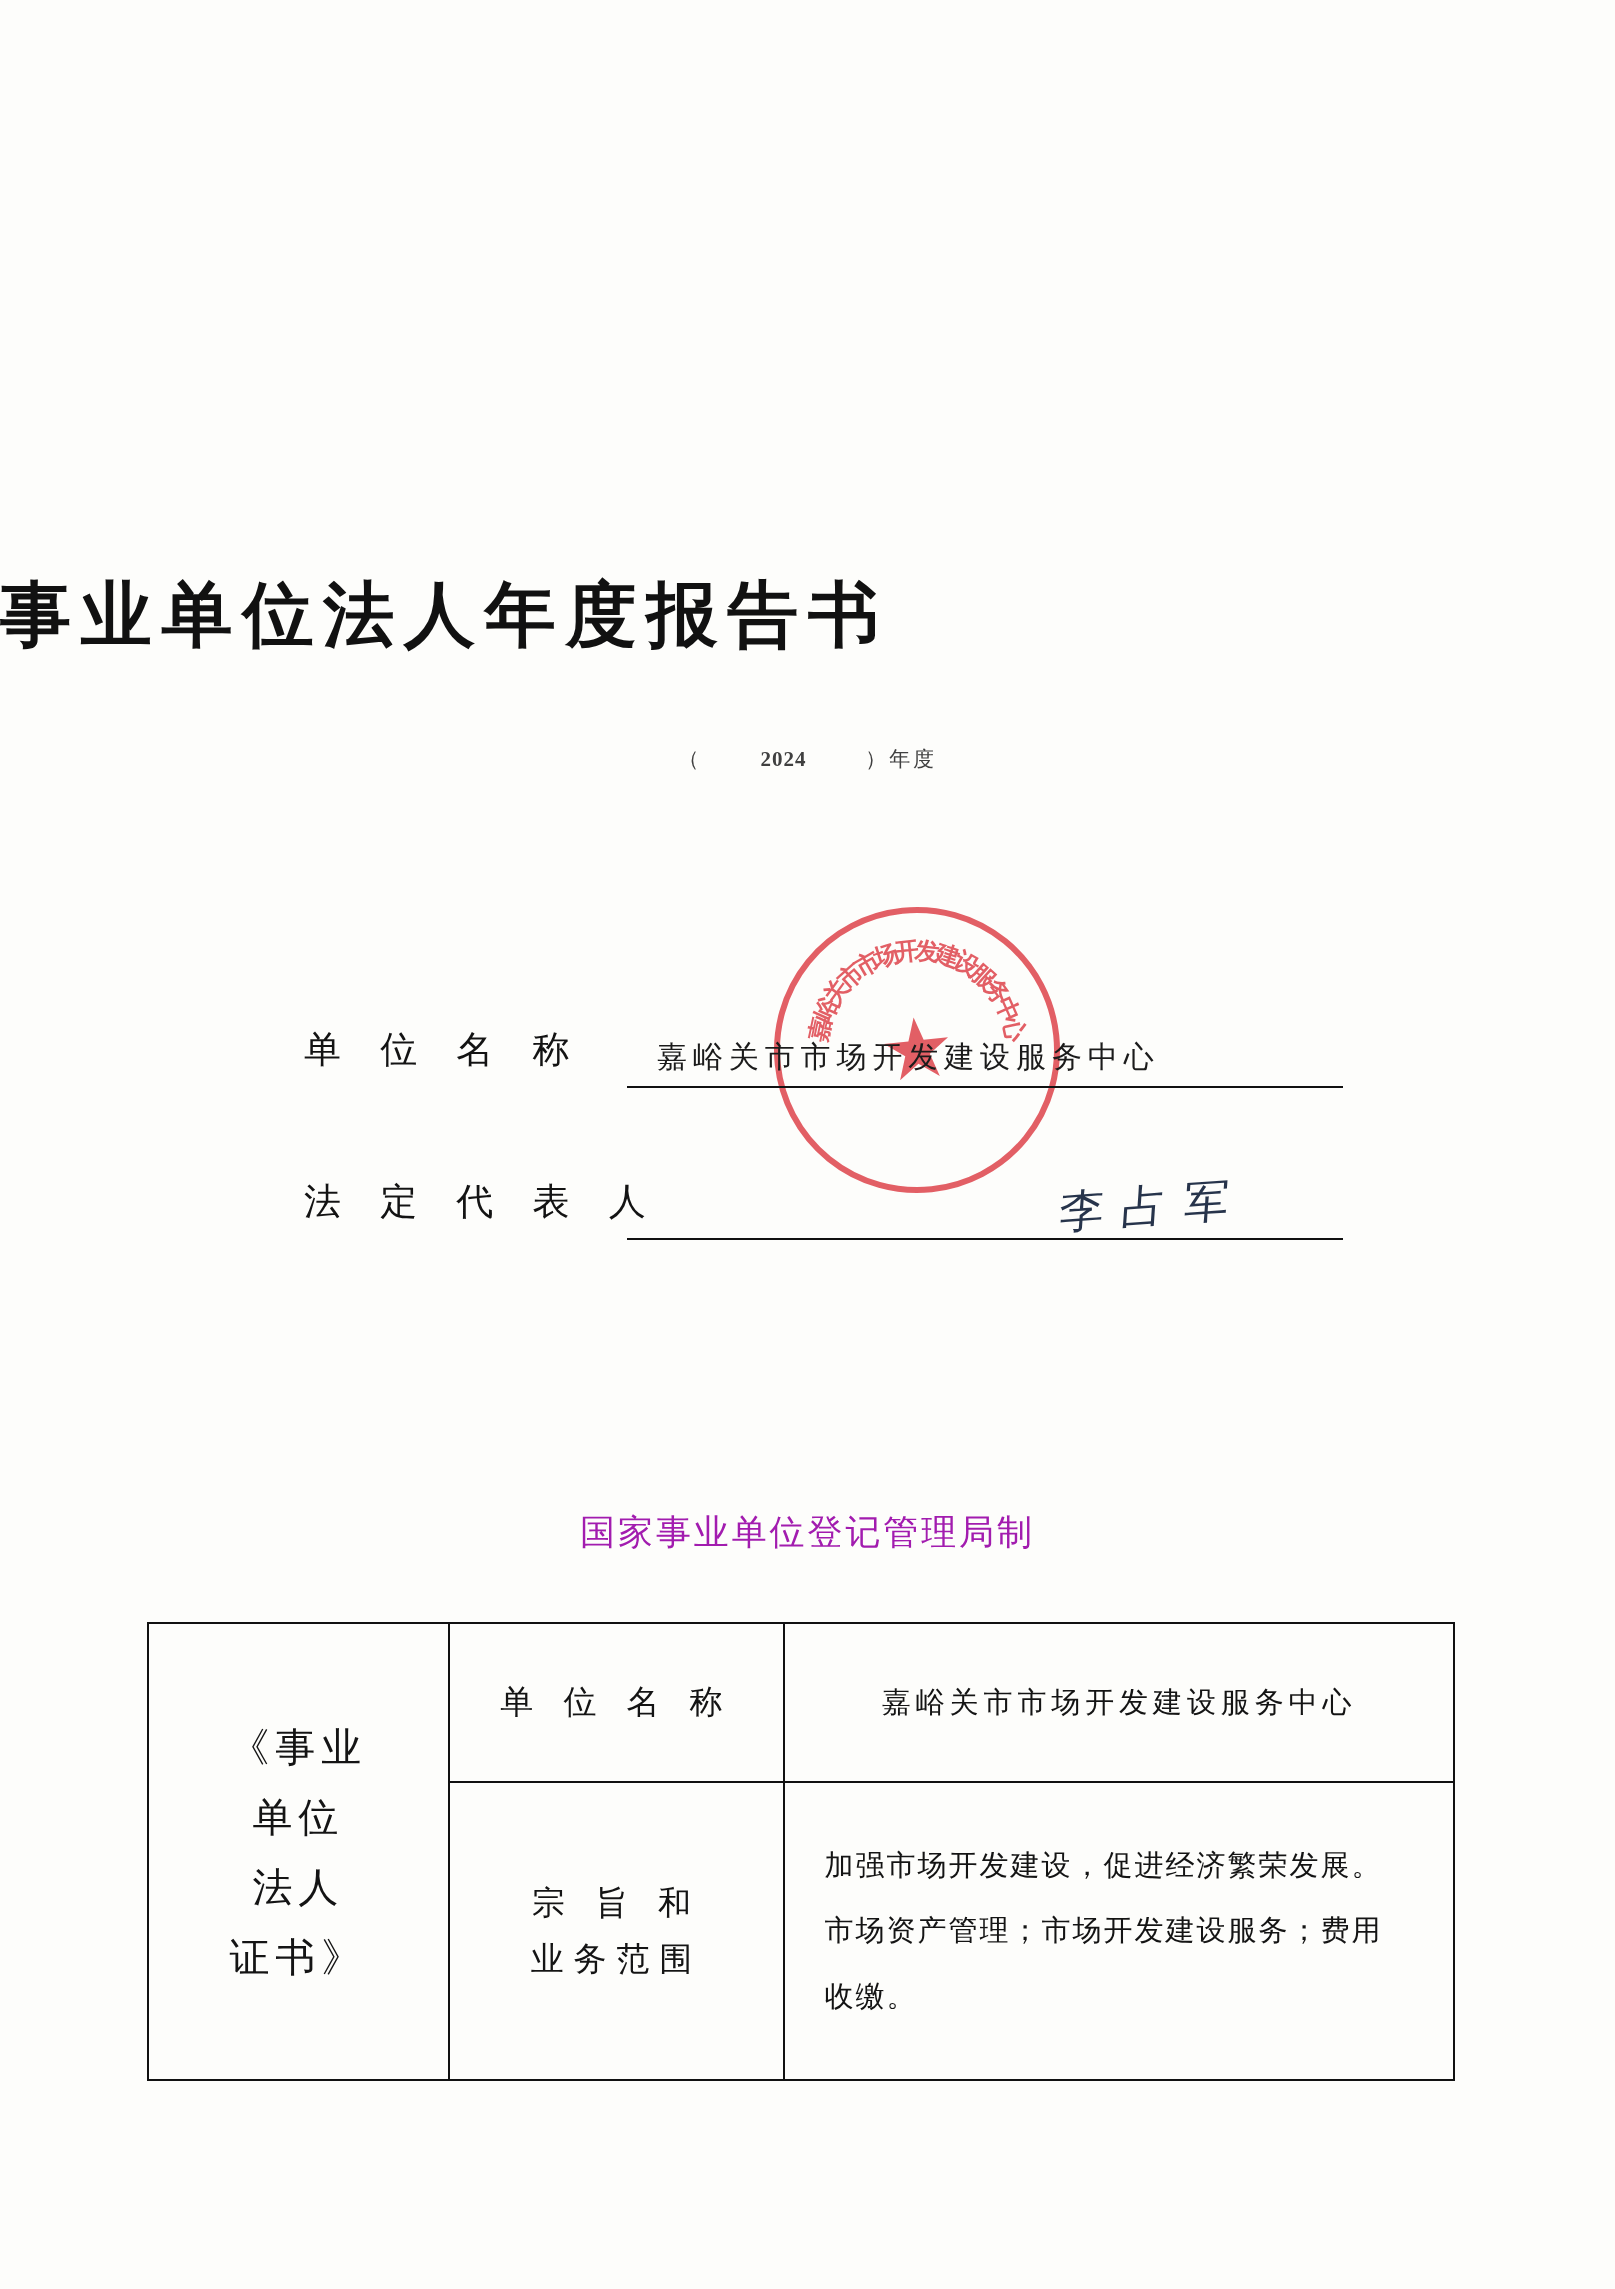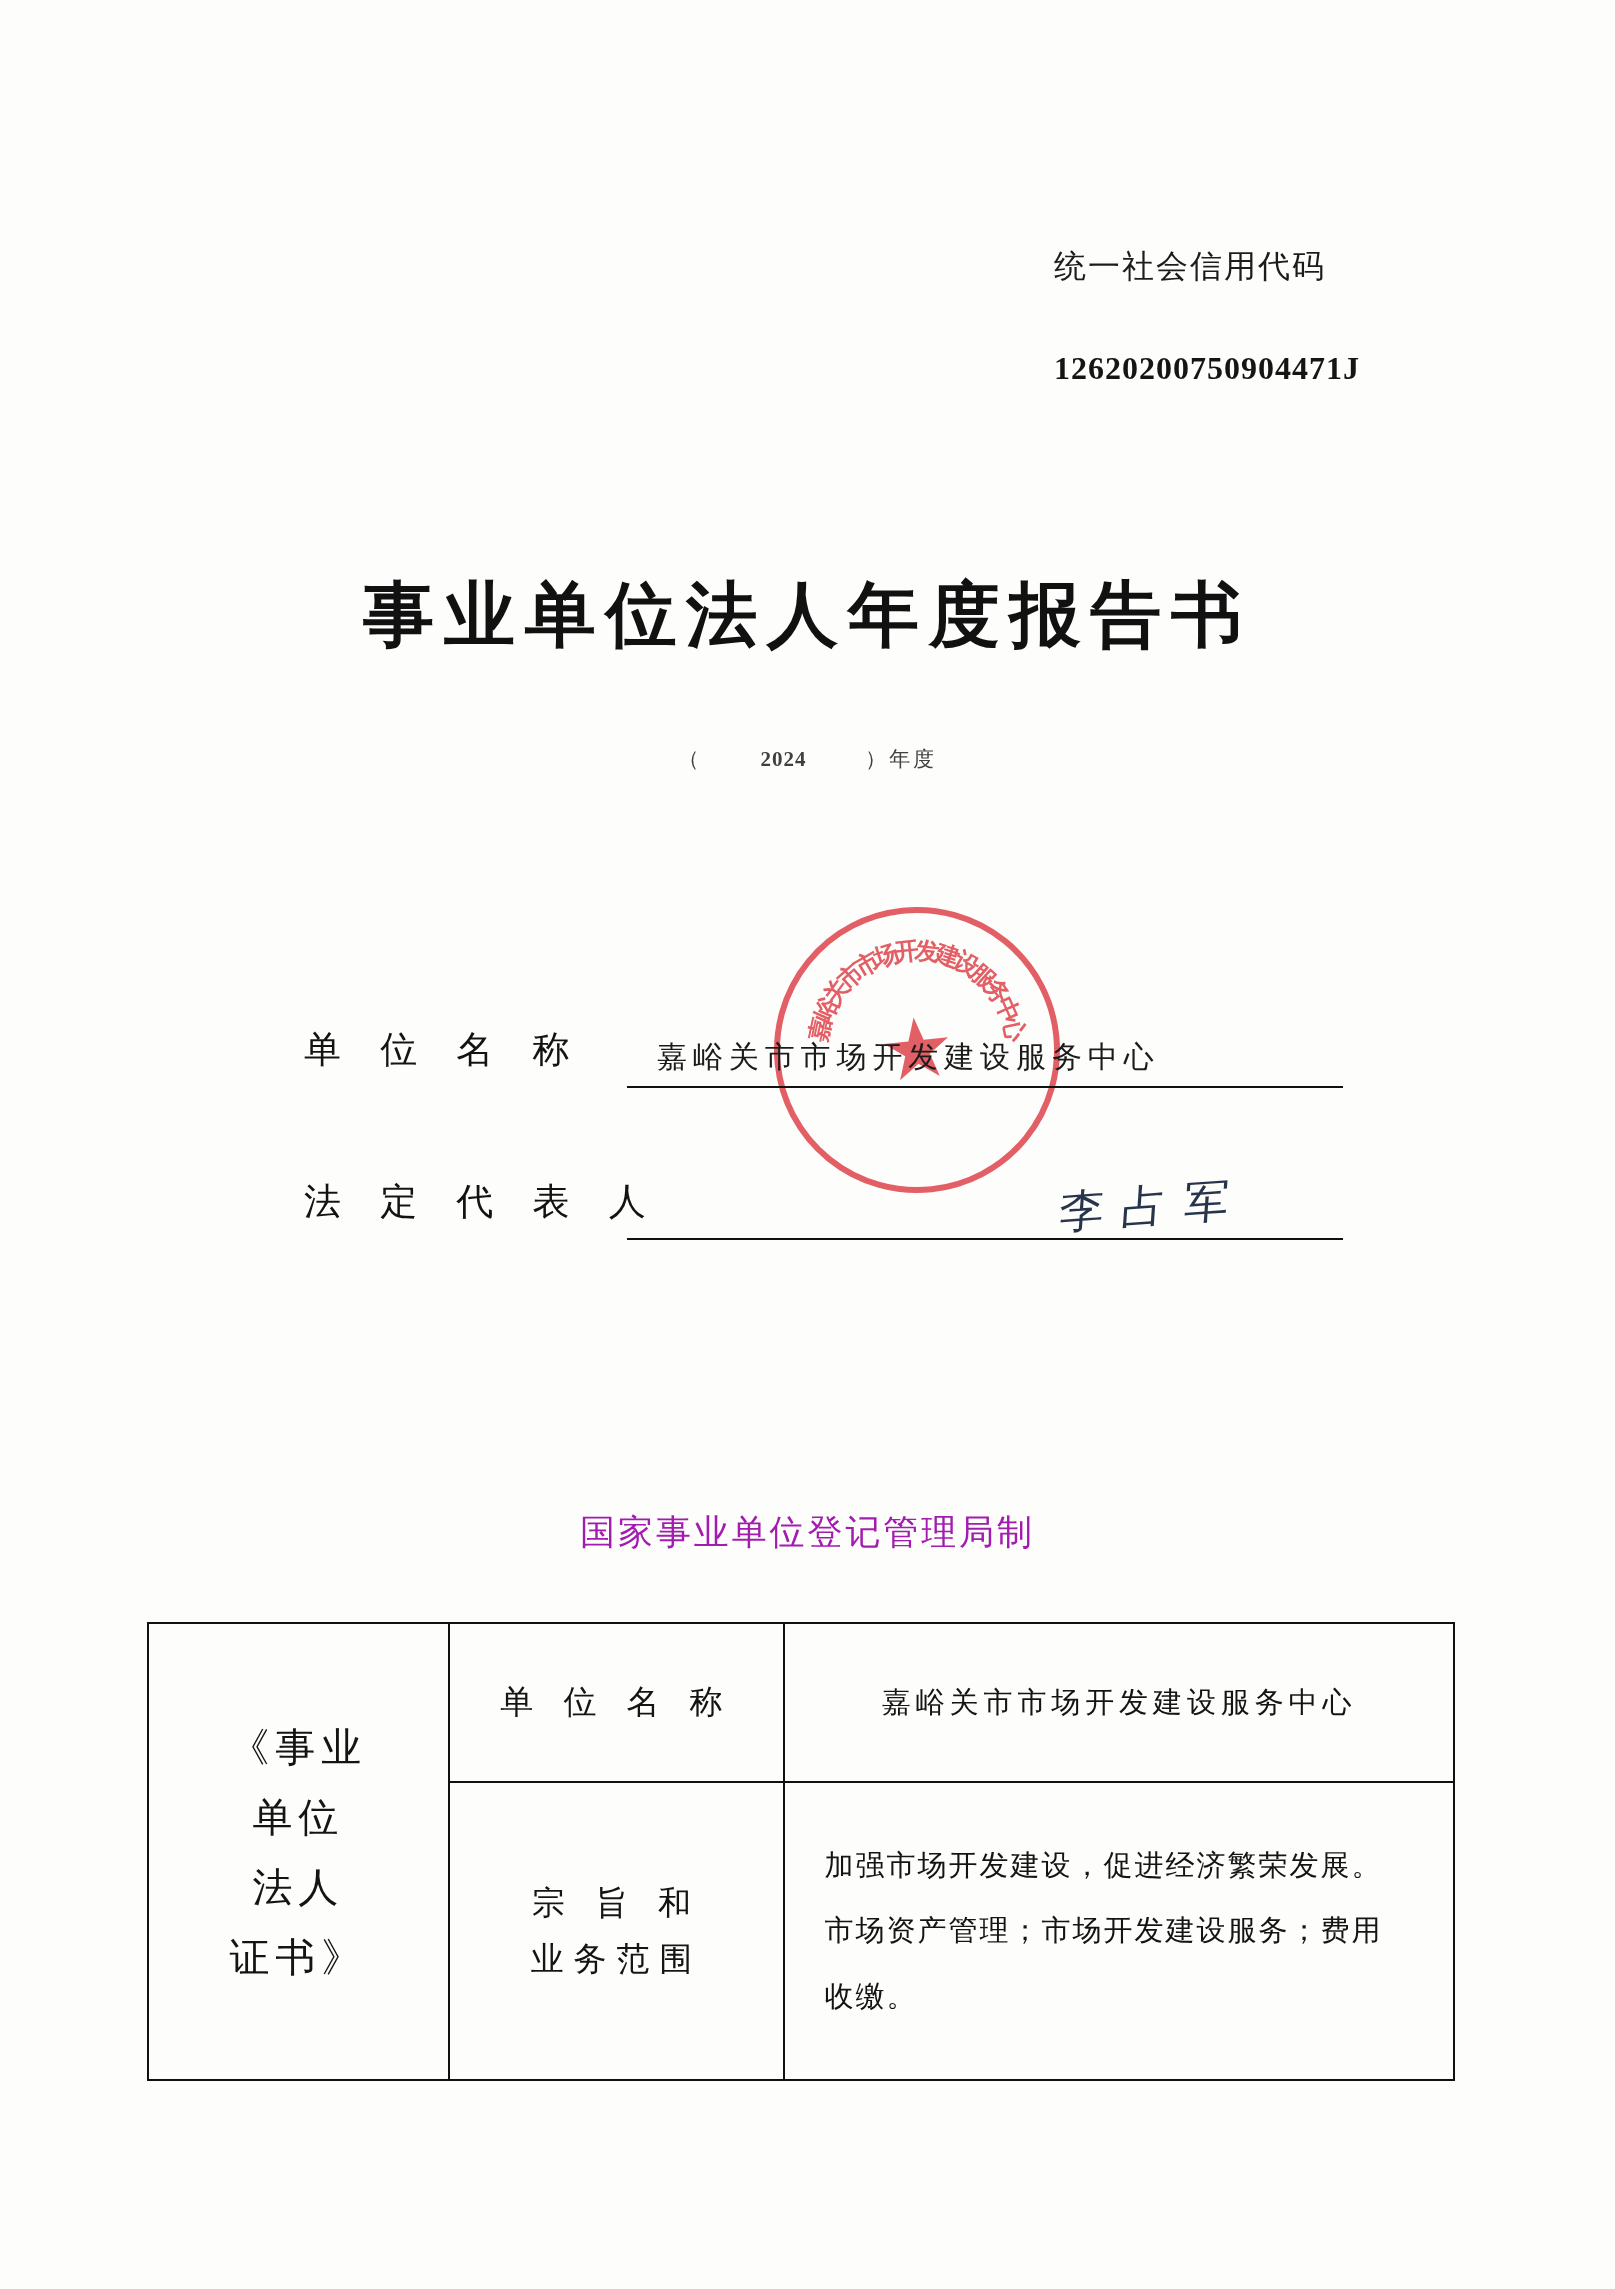--- a/index.html
+++ b/index.html
@@ -45,21 +45,20 @@
     color: #151515;
     white-space: nowrap;
   }
 
   
   .doc-title {
     position: absolute;
     top: 568px;
     left: 0;
     width: 100%;
-    text-align: center;
     font-size: 71px;
     font-weight: bold;
     letter-spacing: 9.8px;
     font-family: "DejaVu Sans", sans-serif;
     color: #111111;
   }
 
   .year-line {
     position: absolute;
     top: 745px;
@@ -225,24 +224,20 @@
   }
   .row-name td { height: 106px; }
   .row-scope td { height: 245px; }
   .cell-val p { margin: 12px; }
 </style>
 </head>
 <body>
 
 <div class="page">
 
-  <div class="credit-block">
-    <div class="credit-label">统一社会信用代码</div>
-    <div class="credit-number">12620200750904471J</div>
-  </div>
 
   <div class="doc-title">事业单位法人年度报告书</div>
 
   <div class="year-line">
     <span class="paren">（</span>
     <span class="year-value">2024</span>
     <span class="paren">）年度</span>
   </div>
 
   <div class="seal">

